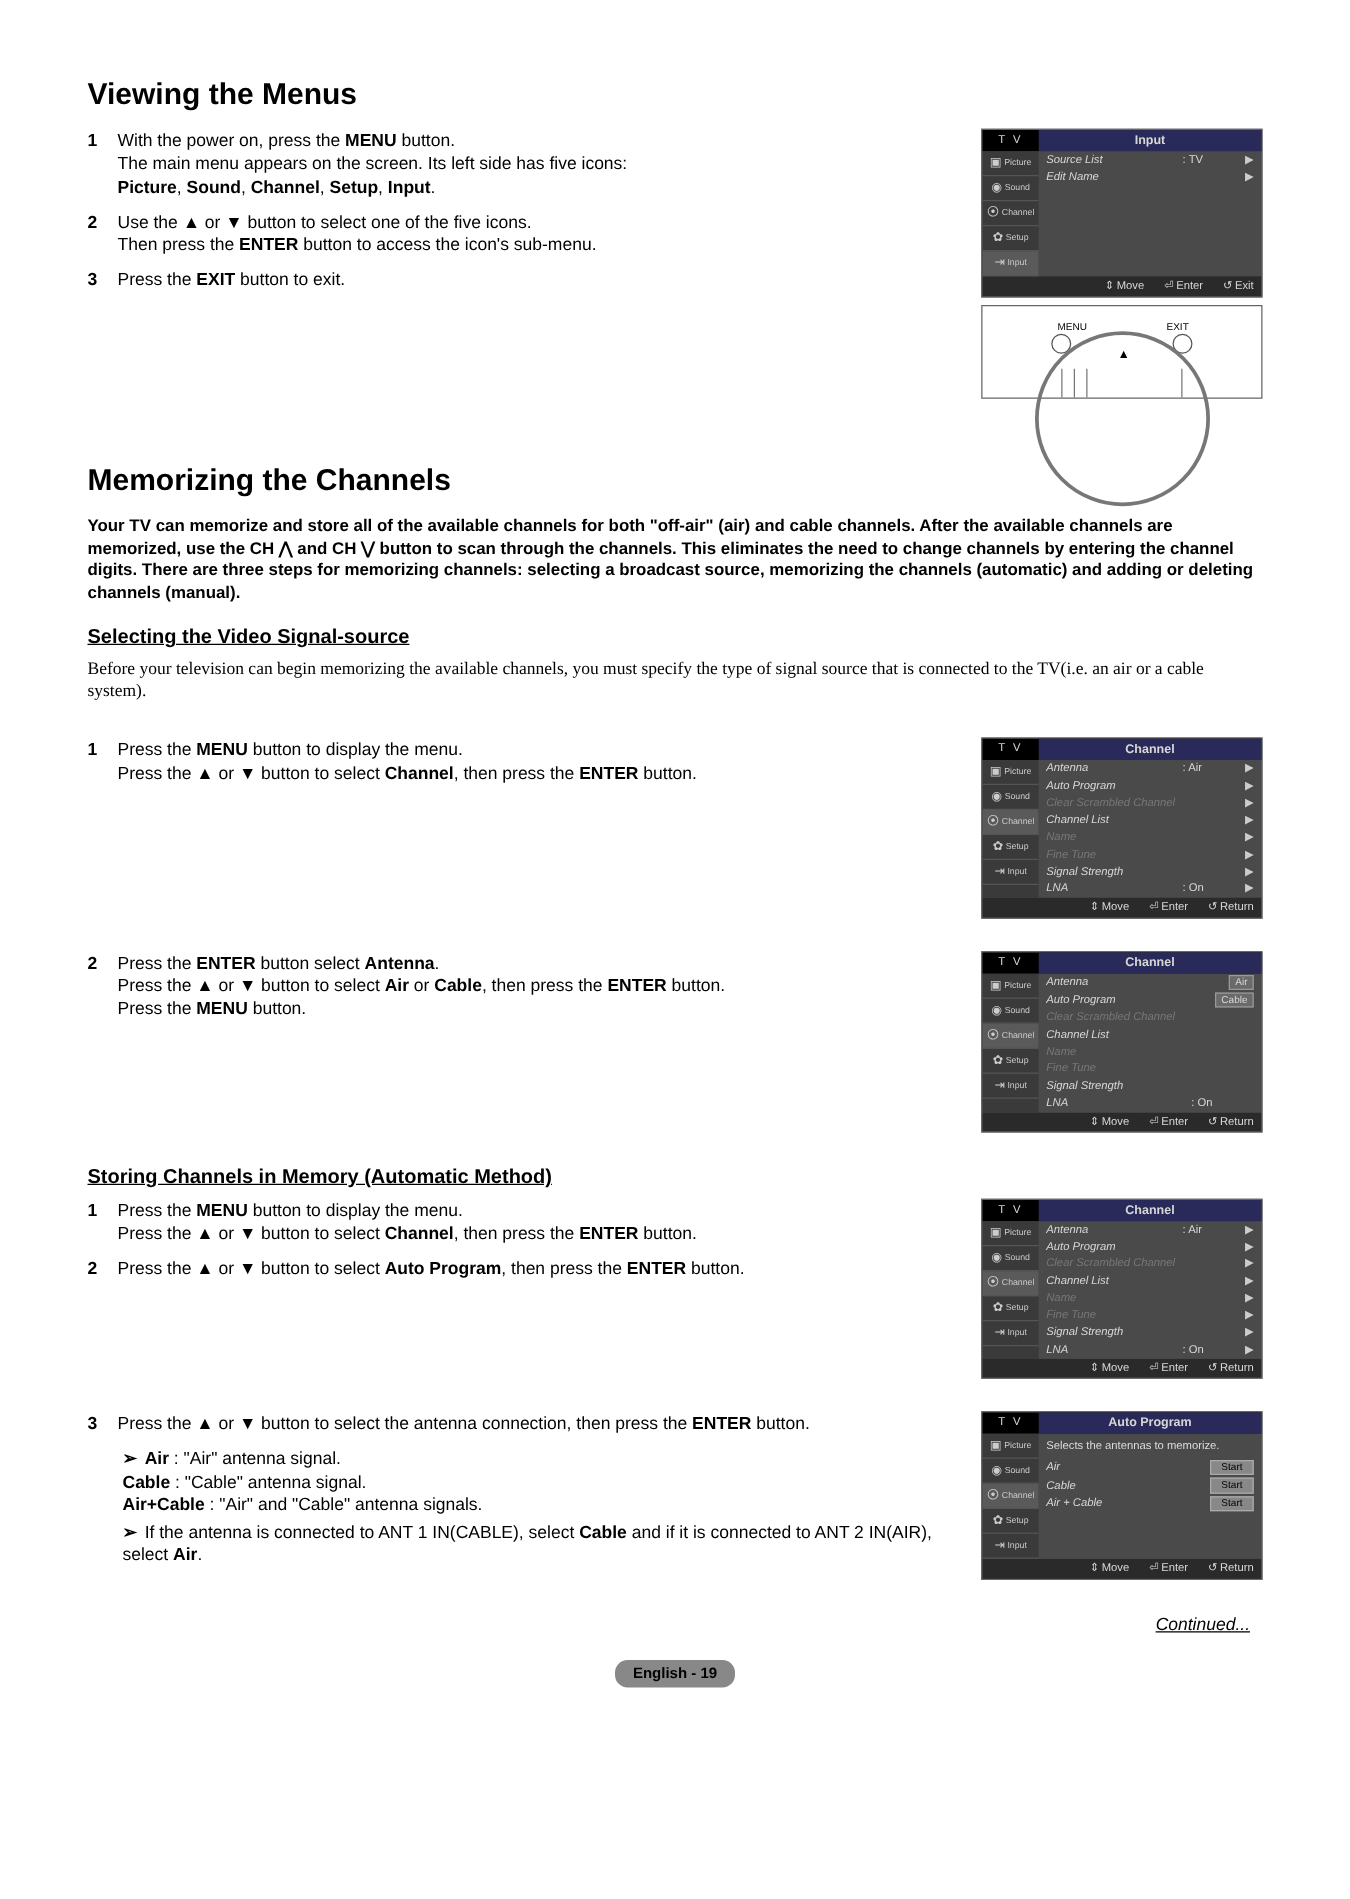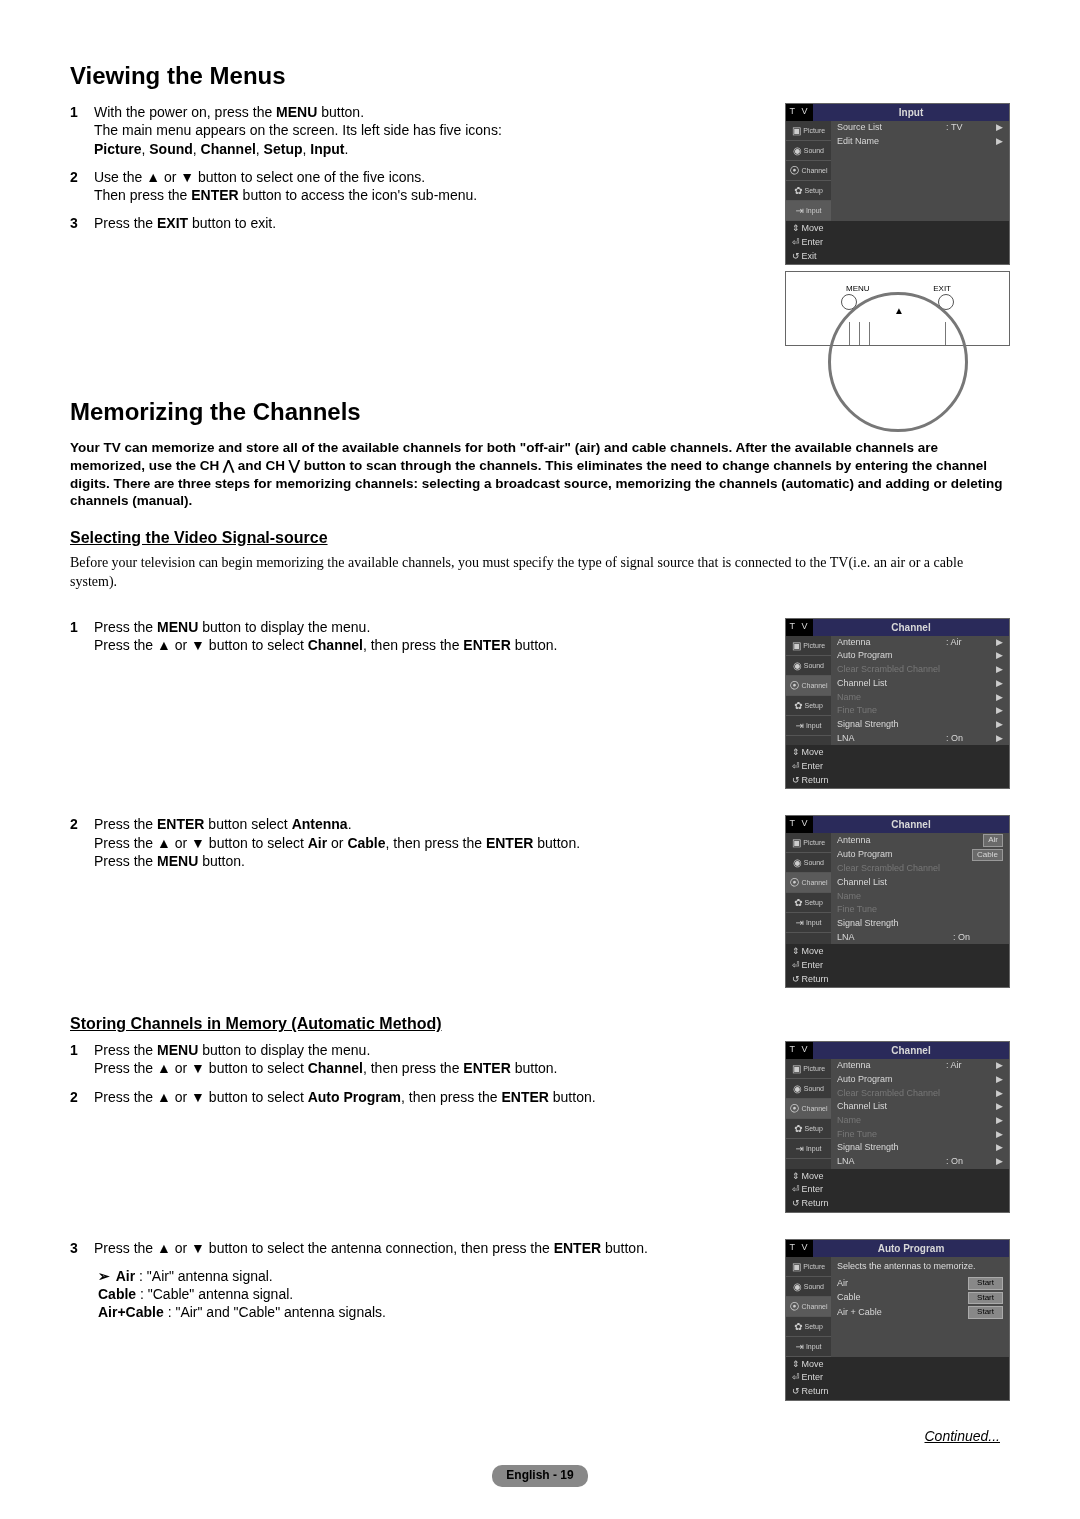--- a/index.html
+++ b/index.html
@@ -10,36 +10,36 @@
   .text-col { flex: 1; }
   .fig-col { width: 225px; flex-shrink: 0; }
   ol.steps { list-style: none; padding-left: 0; }
   ol.steps > li { display: flex; margin-bottom: 10px; }
   ol.steps > li .num { width: 24px; font-weight: bold; flex-shrink: 0; }
   ol.steps > li .body { flex: 1; }
   .note-arrow::before { content: "➢"; margin-right: 6px; font-weight: bold; }
   .intro { font-weight: bold; font-size: 13.5px; margin-bottom: 14px; }
   .menu-shot { border: 1px solid #666; background: #4a4a4a; color: #d8d8d8; font-size: 9px; width: 225px; margin-bottom: 6px; }
   .ms-top { background: #000; display: flex; }
-  .ms-tv { width: 27px; text-align: center; padding: 2px 0; font-size: 9px; letter-spacing: 2px; }
+  .ms-tv { width: 45px; text-align: center; padding: 2px 0; font-size: 9px; letter-spacing: 2px; }
   .ms-title { flex: 1; background: #2a2a5a; text-align: center; padding: 2px 0; font-weight: bold; font-size: 10px; }
   .ms-body { display: flex; }
   .ms-side { width: 45px; background: #3a3a3a; }
   .ms-side .micon { height: 20px; border-bottom: 1px solid #555; display: flex; align-items: center; justify-content: center; font-size: 7px; color: #ccc; gap: 2px; }
   .ms-side .micon.sel { background: #5a5a5a; }
   .ms-side .micon .gly { font-size: 10px; }
   .ms-main { flex: 1; background: #4a4a4a; }
   .ms-item { display: flex; padding: 1px 6px; align-items: center; font-size: 9px; }
   .ms-item.dim { color: #777; }
-  .ms-item .lbl { flex: 1; }
+  .ms-item .lbl { flex: 1; font-style: italic; }
   .ms-item .val { width: 50px; }
   .ms-item .caret { color: #ccc; }
   .ms-item .sel { background: #6a6a6a; border: 1px solid #999; padding: 0 4px; font-size: 8px; }
   .ms-item .btn { background: #888; color: #000; padding: 0 8px; font-size: 8px; border: 1px solid #aaa; }
-  .ms-foot { background: #2a2a2a; display: flex; justify-content: flex-end; gap: 2px; padding: 2px 6px; font-size: 9px; flex-direction: column; }
+  .ms-foot { background: #2a2a2a; display: flex; justify-content: flex-end; gap: 16px; padding: 2px 6px; font-size: 9px; }
   .ms-foot span::before { margin-right: 2px; }
   .ms-foot .mv::before { content: "⇕"; }
   .ms-foot .en::before { content: "⏎"; }
   .ms-foot .rt::before { content: "↺"; }
   .ms-note { font-size: 9px; padding: 4px 6px; color: #ddd; }
   .remote-fig { border: 1px solid #666; height: 75px; width: 225px; position: relative; }
   .remote-fig .arc { position: absolute; width: 140px; height: 140px; border: 3px solid #777; border-radius: 50%; top: 20px; left: 42px; }
   .remote-fig .mbtn { position: absolute; top: 12px; font-size: 8px; }
   .remote-fig .mbtn.left { left: 60px; }
   .remote-fig .mbtn.right { right: 58px; }
@@ -419,20 +419,21 @@
 <div class="row">
   <div class="text-col">
     <ol class="steps" id="sub2-step3">
         <li>
           <span class="num">3</span>
           <span class="body">Press the ▲ or ▼ button to select the antenna connection, then press the <b>ENTER</b> button.</span>
         </li>
       </ol>
     <ul class="sub-notes" id="sub2-notes">
         <li><b>Air</b> : "Air" antenna signal.<br><b>Cable</b> : "Cable" antenna signal.<br><b>Air+Cable</b> : "Air" and "Cable" antenna signals.</li>
+        <li>If the antenna is connected to ANT 1 IN(CABLE), select <b>Cable</b> and if it is connected to ANT 2 IN(AIR), select <b>Air</b>.</li>
       </ul>
   </div>
   <div class="fig-col">
     <div class="menu-shot" id="menuD">
         <div class="ms-top">
           <div class="ms-tv">T V</div>
           <div class="ms-title">Auto Program</div>
         </div>
         <div class="ms-body">
           <div class="ms-side">

